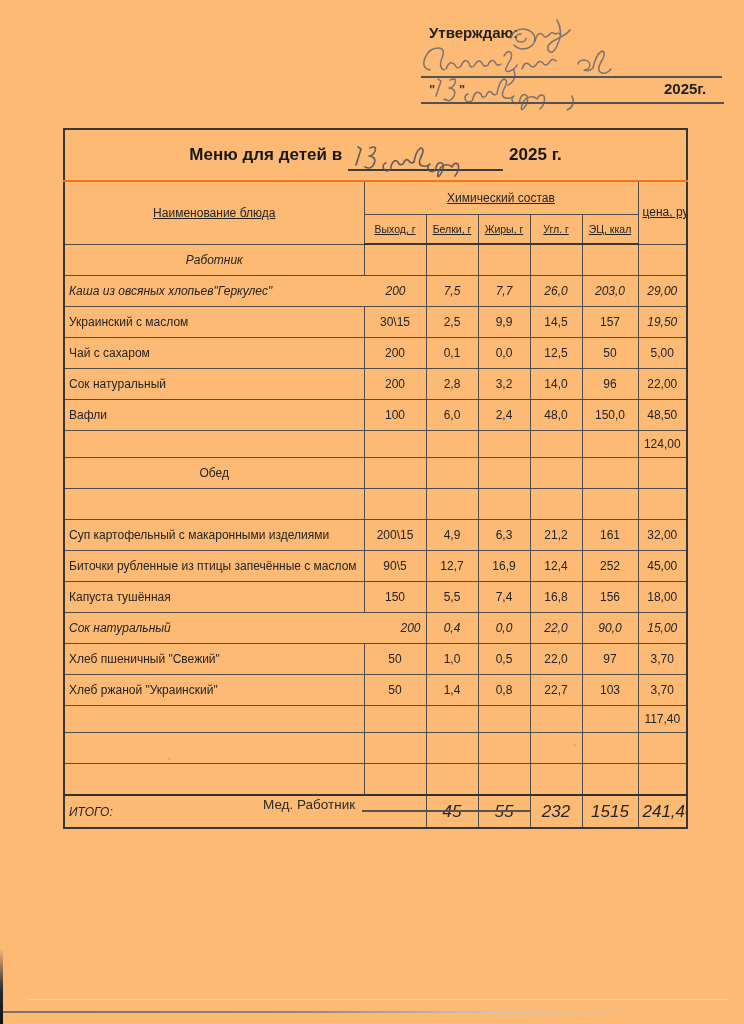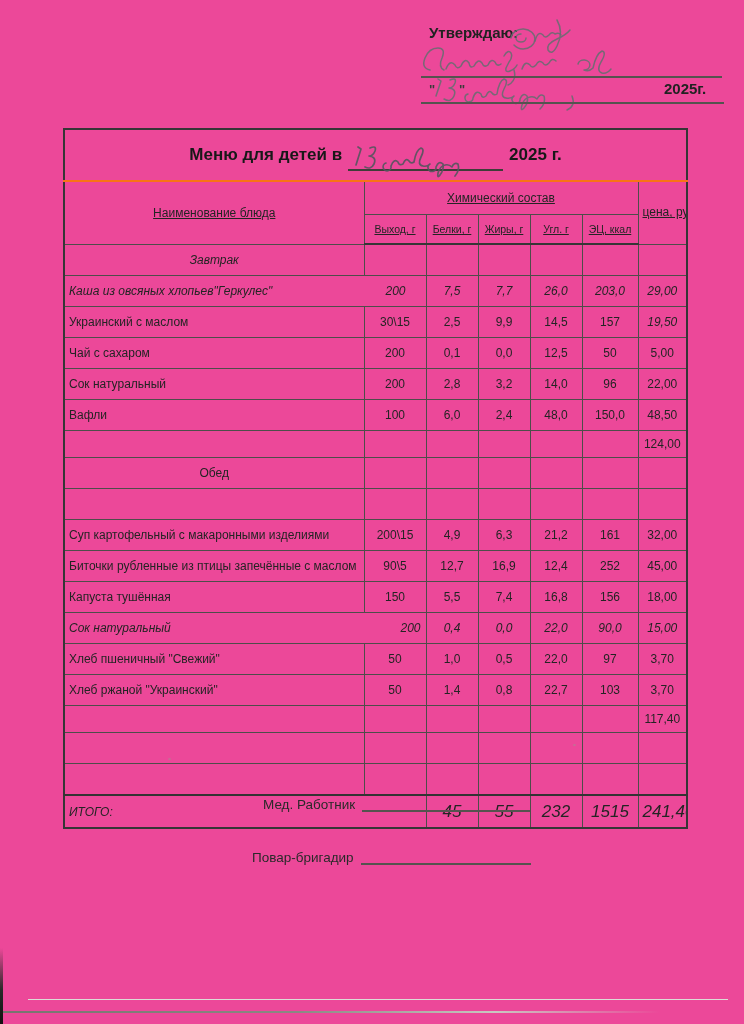--- a/index.html
+++ b/index.html
@@ -1,18 +1,18 @@
 <!DOCTYPE html>
 <html><head>
 <meta charset="utf-8">
 <style>
   html,body{margin:0;padding:0;background:#ffffff;}
   .page{
     position:relative;width:744px;height:1024px;margin:0 auto;
-    background:#ec4899;
+    background:#fdba74;
     font-family:"Liberation Sans", sans-serif;
     color:#1b1b1b;overflow:hidden;
   }
   
   .approve-label{position:absolute;left:429px;top:24px;font-size:15px;font-weight:bold;color:#222;}
   .hand{position:absolute;overflow:visible;}
   .hand path{fill:none;stroke:#6b6b72;stroke-width:1.5;stroke-linecap:round;stroke-linejoin:round;opacity:.9;}
   .hand.dark path{stroke:#55555e;stroke-width:1.7;}
   .uline{position:absolute;height:2px;background:#55534f;}
   .quote{position:absolute;font-size:13px;font-weight:bold;color:#3a3a3a;}
@@ -141,21 +141,21 @@
       <tr class="h2">
         <td class="hd">Выход, г</td>
         <td class="hd">Белки, г</td>
         <td class="hd">Жиры, г</td>
         <td class="hd">Угл. г</td>
         <td class="hd">ЭЦ, ккал</td>
       </tr>
     </thead>
     <tbody id="menu-rows">
         <tr>
-          <td class="section-cell bi">Завтрак</td>
+          <td class="section-cell bi">Работник</td>
           <td class="num"></td>
           <td class="num"></td>
           <td class="num"></td>
           <td class="num"></td>
           <td class="num"></td>
           <td class="num"></td>
         </tr>
         <tr>
           <td class="name bi" colspan="2">
             <div class="mergewrap">
@@ -327,23 +327,19 @@
         <td class="num bi">1515</td>
         <td class="num bi">241,40</td>
       </tr>
     </tfoot>
   </table>
 
   <div class="sigrow" style="left:263px;top:795px;">
     <span>Мед. Работник</span>
     <span class="sigline" style="width:168px;"></span>
   </div>
-  <div class="sigrow" style="left:252px;top:848px;">
-    <span>Повар-бригадир</span>
-    <span class="sigline" style="width:170px;"></span>
-  </div>
 
   <div class="scan-line-1"></div>
   <div class="scan-line-2"></div>
   <div class="scan-edge"></div>
   <div class="speck" style="left:168px;top:758px;"></div>
   <div class="speck" style="left:573px;top:744px;"></div>
 </div>
 
 </body></html>

